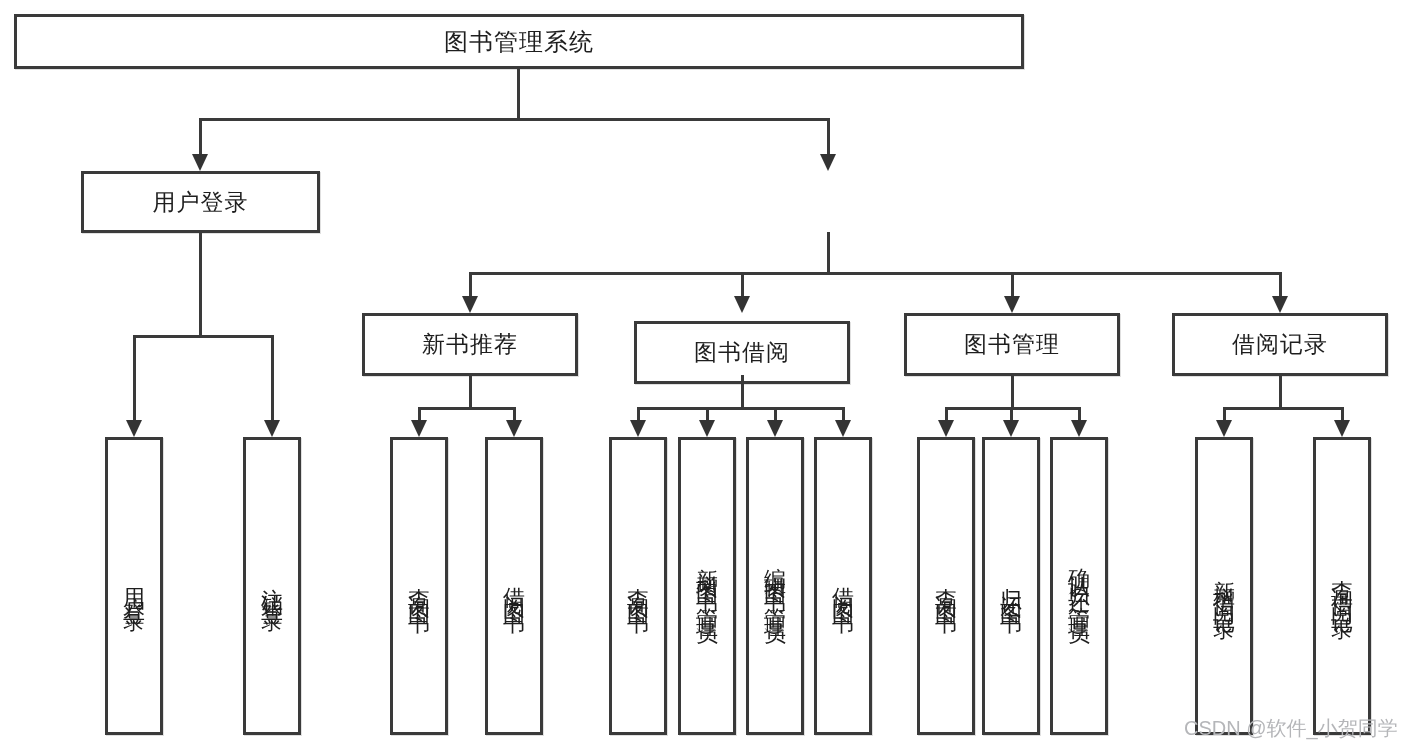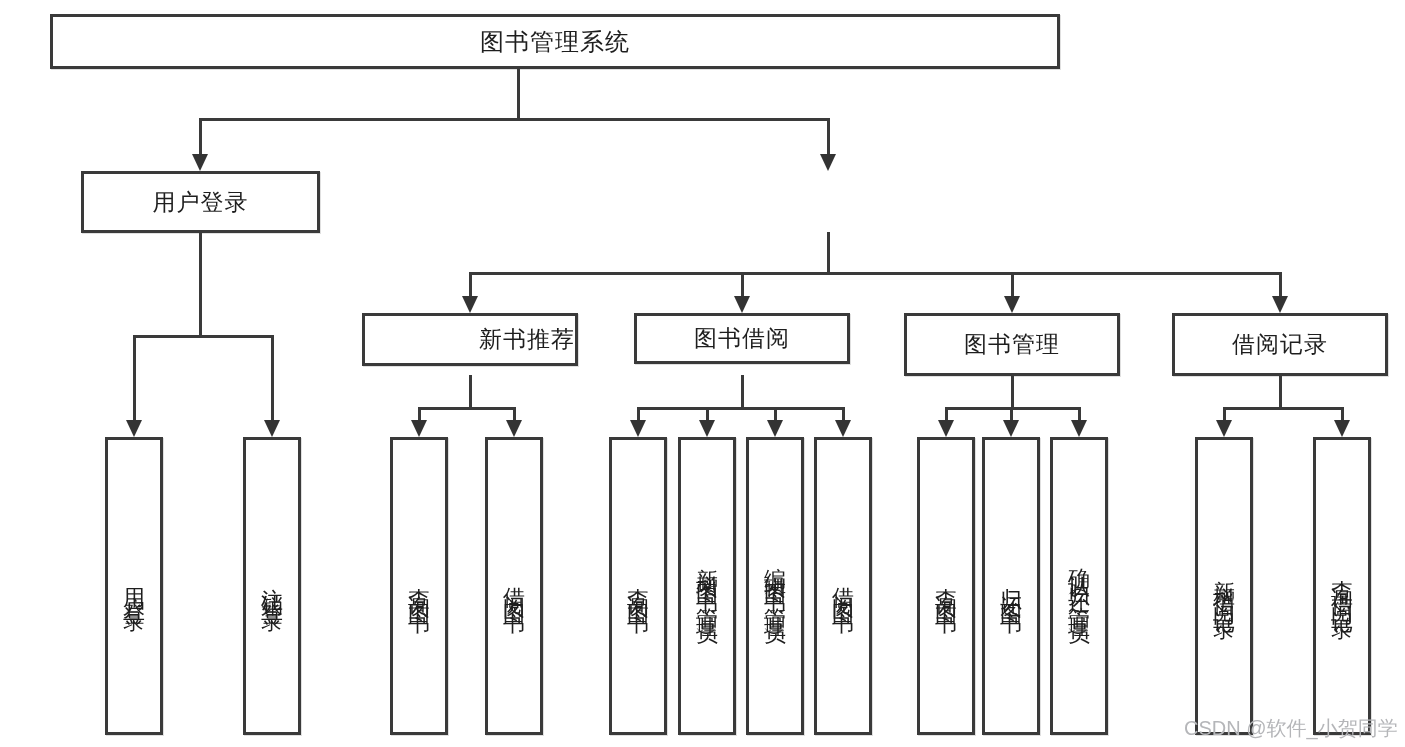--- a/index.html
+++ b/index.html
@@ -49,21 +49,21 @@
     color: #b5b6b9;
     white-space: nowrap;
     z-index: 5;
   }
 </style>
 </head>
 <body>
 
 <div id="canvas">
 
-  <div class="box root" style="left:14px; top:14px; width:1010px; height:55px;margin-left:36px;">
+  <div class="box root" style="left:14px; top:14px; width:1010px; height:55px;">
     <span class="hlabel">图书管理系统</span>
   </div>
 
   <div class="vline" style="left:517px; top:68px; height:52px;"></div>
   <div class="hline" style="left:199px; top:118px; width:631px;"></div>
   <div class="vline" style="left:199px; top:118px; height:40px;"></div>
   <div class="vline" style="left:827px; top:118px; height:40px;"></div>
   <div class="arrow" style="left:192px; top:154px;"></div>
   <div class="arrow" style="left:820px; top:154px;"></div>
 
@@ -82,24 +82,24 @@
   <div class="hline" style="left:469px; top:272px; width:813px;"></div>
   <div class="vline" style="left:469px; top:272px; height:27px;"></div>
   <div class="vline" style="left:741px; top:272px; height:27px;"></div>
   <div class="vline" style="left:1011px; top:272px; height:27px;"></div>
   <div class="vline" style="left:1279px; top:272px; height:27px;"></div>
   <div class="arrow" style="left:462px; top:296px;"></div>
   <div class="arrow" style="left:734px; top:296px;"></div>
   <div class="arrow" style="left:1004px; top:296px;"></div>
   <div class="arrow" style="left:1272px; top:296px;"></div>
 
-  <div class="box" style="left:362px; top:313px; width:216px; height:53px;justify-content:flex-end;">
+  <div class="box" style="left:362px; top:313px; width:216px; height:63px;">
     <span class="hlabel">新书推荐</span>
   </div>
-  <div class="box" style="left:634px; top:313px; width:216px; height:51px;">
+  <div class="box" style="left:634px; top:321px; width:216px; height:63px;">
     <span class="hlabel">图书借阅</span>
   </div>
   <div class="box" style="left:904px; top:313px; width:216px; height:63px;">
     <span class="hlabel">图书管理</span>
   </div>
   <div class="box" style="left:1172px; top:313px; width:216px; height:63px;">
     <span class="hlabel">借阅记录</span>
   </div>
 
   <div class="vline" style="left:469px; top:375px; height:34px;"></div>

